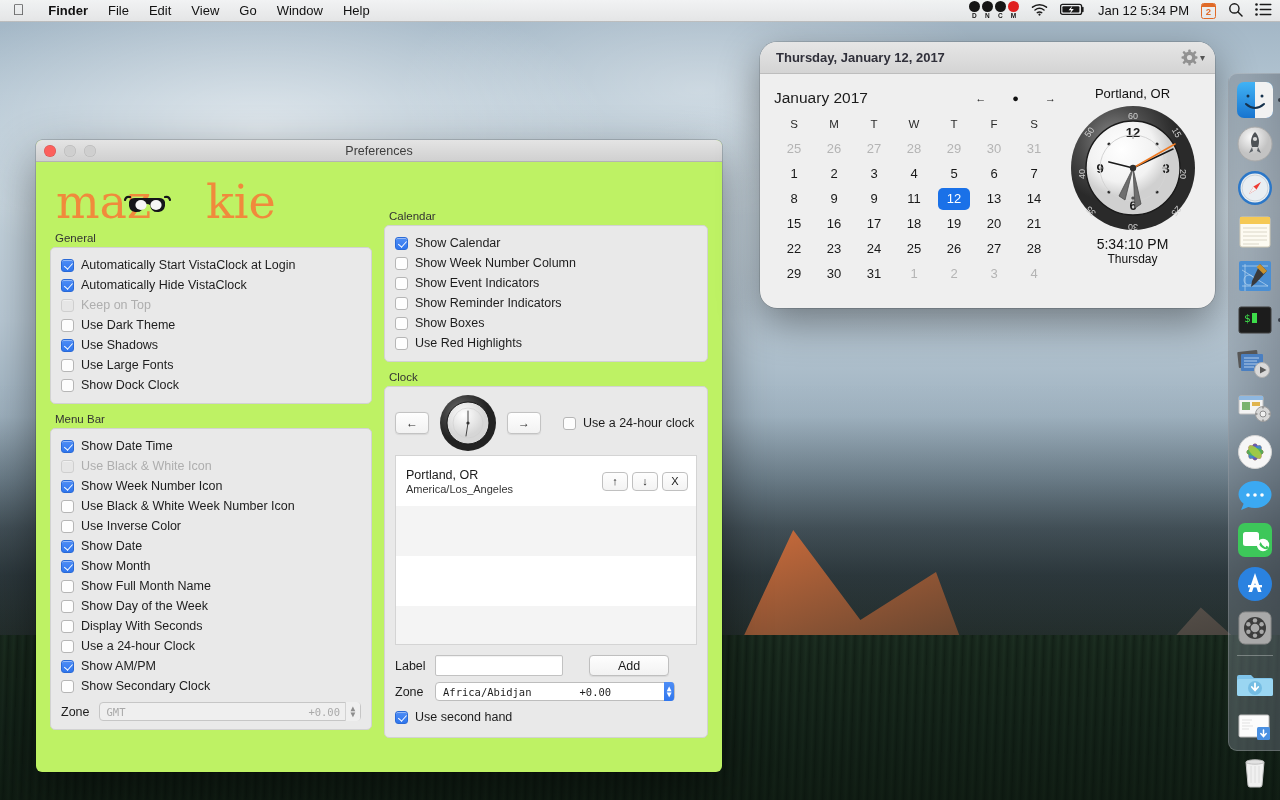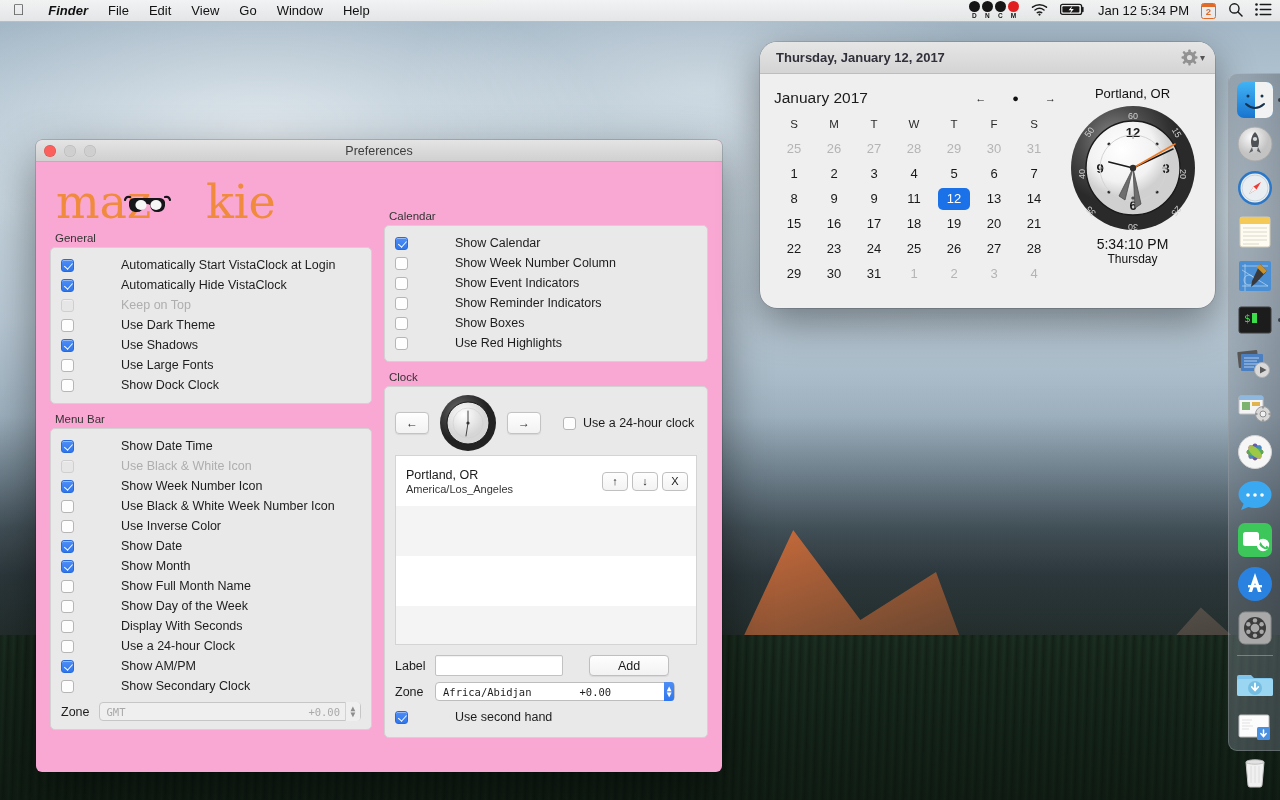--- a/index.html
+++ b/index.html
@@ -43,21 +43,21 @@
 
   
   .menubar {
     position: absolute; top: 0; left: 0; width: 1280px; height: 22px;
     background: linear-gradient(180deg, rgba(246,246,246,.94), rgba(232,232,232,.94));
     border-bottom: 1px solid rgba(0,0,0,.22);
     display: flex; align-items: center; font-size: 13px; color: #111; z-index: 50;
   }
   .mb-apple { margin: 0 14px 0 13px; font-size: 15px; line-height: 1; position: relative; top: -1px; }
   .mb-item { padding: 0 10px; line-height: 22px; white-space: nowrap; }
-  .mb-item.bold { font-weight: bold; font-style: italic; }
+  .mb-item.bold { font-weight: bold; }
   .mb-right { margin-left: auto; display: flex; align-items: center; gap: 0; padding-right: 8px; }
   .mb-right > * { margin-left: 12px; }
   .dots { display: flex; gap: 2px; align-items: flex-start; }
   .dotwrap { display: flex; flex-direction: column; align-items: center; line-height: 1; }
   .dot { width: 11px; height: 11px; border-radius: 50%; background: #151515; margin-bottom: 1px; }
   .dot.red { background: #e02020; }
   .dotlabel { font-size: 6.5px; font-weight: bold; letter-spacing: 0; }
   .mb-time { font-size: 13px; }
   .cal-badge {
     width: 15px; height: 16px; border: 1.4px solid #e06a28; border-radius: 2.5px;
@@ -81,21 +81,21 @@
   .dock-icon { width: 40px; height: 40px; position: relative; flex-shrink: 0; }
   .dock-icon .running {
     position: absolute; right: -7px; top: 18px; width: 4px; height: 4px;
     border-radius: 50%; background: rgba(40,45,55,.85);
   }
   .dock-sep { width: 36px; height: 1px; background: rgba(255,255,255,.3); margin: 3px 0; flex-shrink:0; }
 
   
   .prefs {
     position: absolute; left: 36px; top: 140px; width: 686px; height: 632px;
-    background: #f9a8d4; border-radius: 6px;
+    background: #bef264; border-radius: 6px;
     box-shadow: 0 18px 48px rgba(0,0,0,.45), 0 0 0 .5px rgba(0,0,0,.3);
     overflow: hidden; z-index: 30;
   }
   .titlebar {
     height: 22px; background: linear-gradient(180deg,#e4e4e4,#d0d0d0);
     border-bottom: 1px solid #b4b4b4; position: relative;
     display: flex; align-items: center;
   }
   .tl-buttons { display: flex; gap: 8px; padding-left: 8px; }
   .tl { width: 12px; height: 12px; border-radius: 50%; }
@@ -112,21 +112,21 @@
 
   .logo { height: 56px; position: relative; margin: 4px 0 0 6px; }
   .logo svg { display: block; }
 
   
   .grp-label { font-size: 11.5px; color: #333; margin: 0 0 3px 5px; }
   .grp {
     background: #e9e9e9; border: 1px solid #d2d2d2; border-radius: 5px;
     padding: 7px 10px 8px 10px;
   }
-  .row { display: flex; align-items: center; height: 20px; gap: 40px; }
+  .row { display: flex; align-items: center; height: 20px; }
   .cb {
     width: 13px; height: 13px; border-radius: 3px; margin-right: 7px;
     background: #fdfdfd; border: 1px solid #b6b6b6; flex-shrink: 0;
     position: relative; box-shadow: 0 .5px 0 rgba(255,255,255,.8) inset;
   }
   .cb.on { background: linear-gradient(180deg,#4e8df5,#2f76ee); border-color: #2a6ad6; }
   .cb.on::after {
     content: ""; position: absolute; left: 4px; top: 1px; width: 3.5px; height: 7px;
     border: solid #fff; border-width: 0 1.7px 1.7px 0; transform: rotate(42deg);
   }

